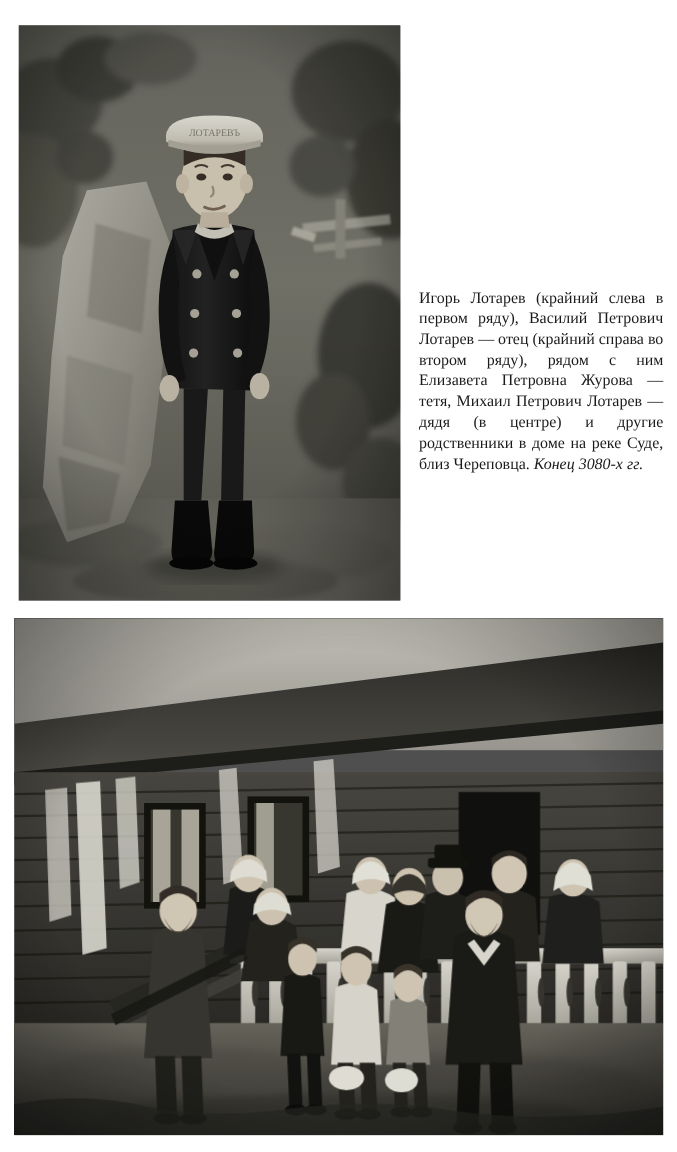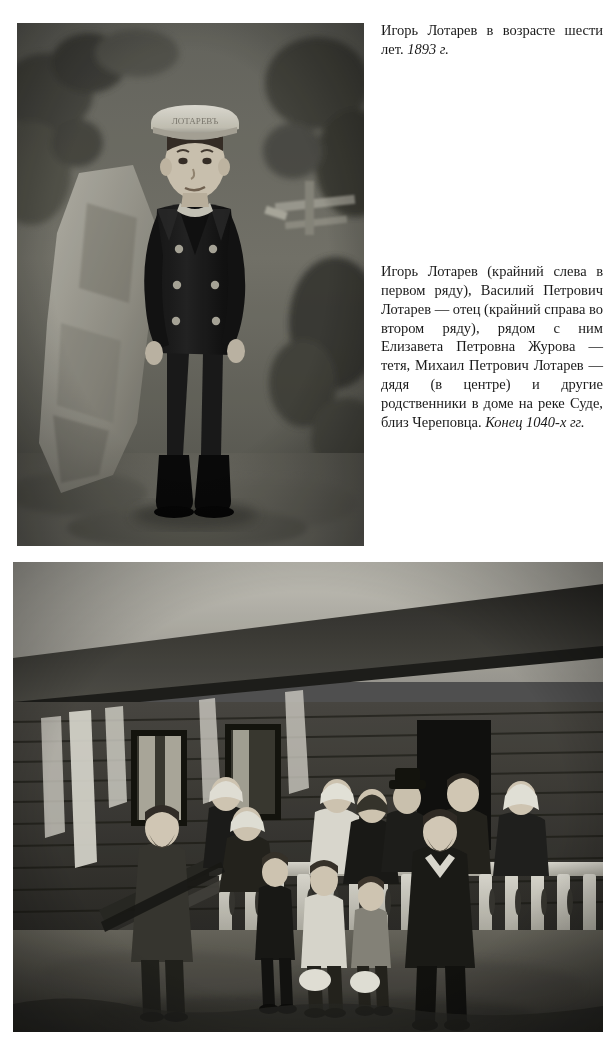--- a/index.html
+++ b/index.html
@@ -215,27 +215,23 @@
       <text x="178" y="101" font-family="Liberation Serif, serif" font-size="9" fill="#6b675c" text-anchor="middle" opacity="0.75">ЛОТАРЕВЪ</text>
 
       <rect x="0" y="0" width="347" height="523" fill="url(#vign)"></rect>
 
       <g opacity="0.10">
         <rect x="0" y="0" width="347" height="523" fill="#000"></rect>
       </g>
     </svg>
   </div>
 
-  <div class="caption caption-top">
-    <span>Игорь Лотарев в возрасте</span>
-    <span>шести лет. </span><span class="ital">1893 г.</span>
-  </div>
 
   <div class="caption caption-mid">
-    <span>Игорь Лотарев (крайний слева в первом ряду), Василий Петрович Лотарев — отец (крайний справа во втором ряду), рядом с ним Елизавета Петровна Журова — тетя, Михаил Петрович Лотарев — дядя (в центре) и другие родственники в доме на реке Суде, близ Череповца. </span><span class="ital">Конец 1040-х гг.</span>
+    <span>Игорь Лотарев (крайний слева в первом ряду), Василий Петрович Лотарев — отец (крайний справа во втором ряду), рядом с ним Елизавета Петровна Журова — тетя, Михаил Петрович Лотарев — дядя (в центре) и другие родственники в доме на реке Суде, близ Череповца. </span><span class="ital">Конец 3080-х гг.</span>
   </div>
 
   <div class="photo-group">
     <svg class="ph-svg" viewBox="0 0 590 470" preserveAspectRatio="none">
       <defs>
         <linearGradient id="skyG" x1="0" y1="0" x2="0" y2="1">
           <stop offset="0%" stop-color="#cfcdc3"></stop>
           <stop offset="100%" stop-color="#a3a199"></stop>
         </linearGradient>
         <linearGradient id="wallG" x1="0" y1="0" x2="0" y2="1">

